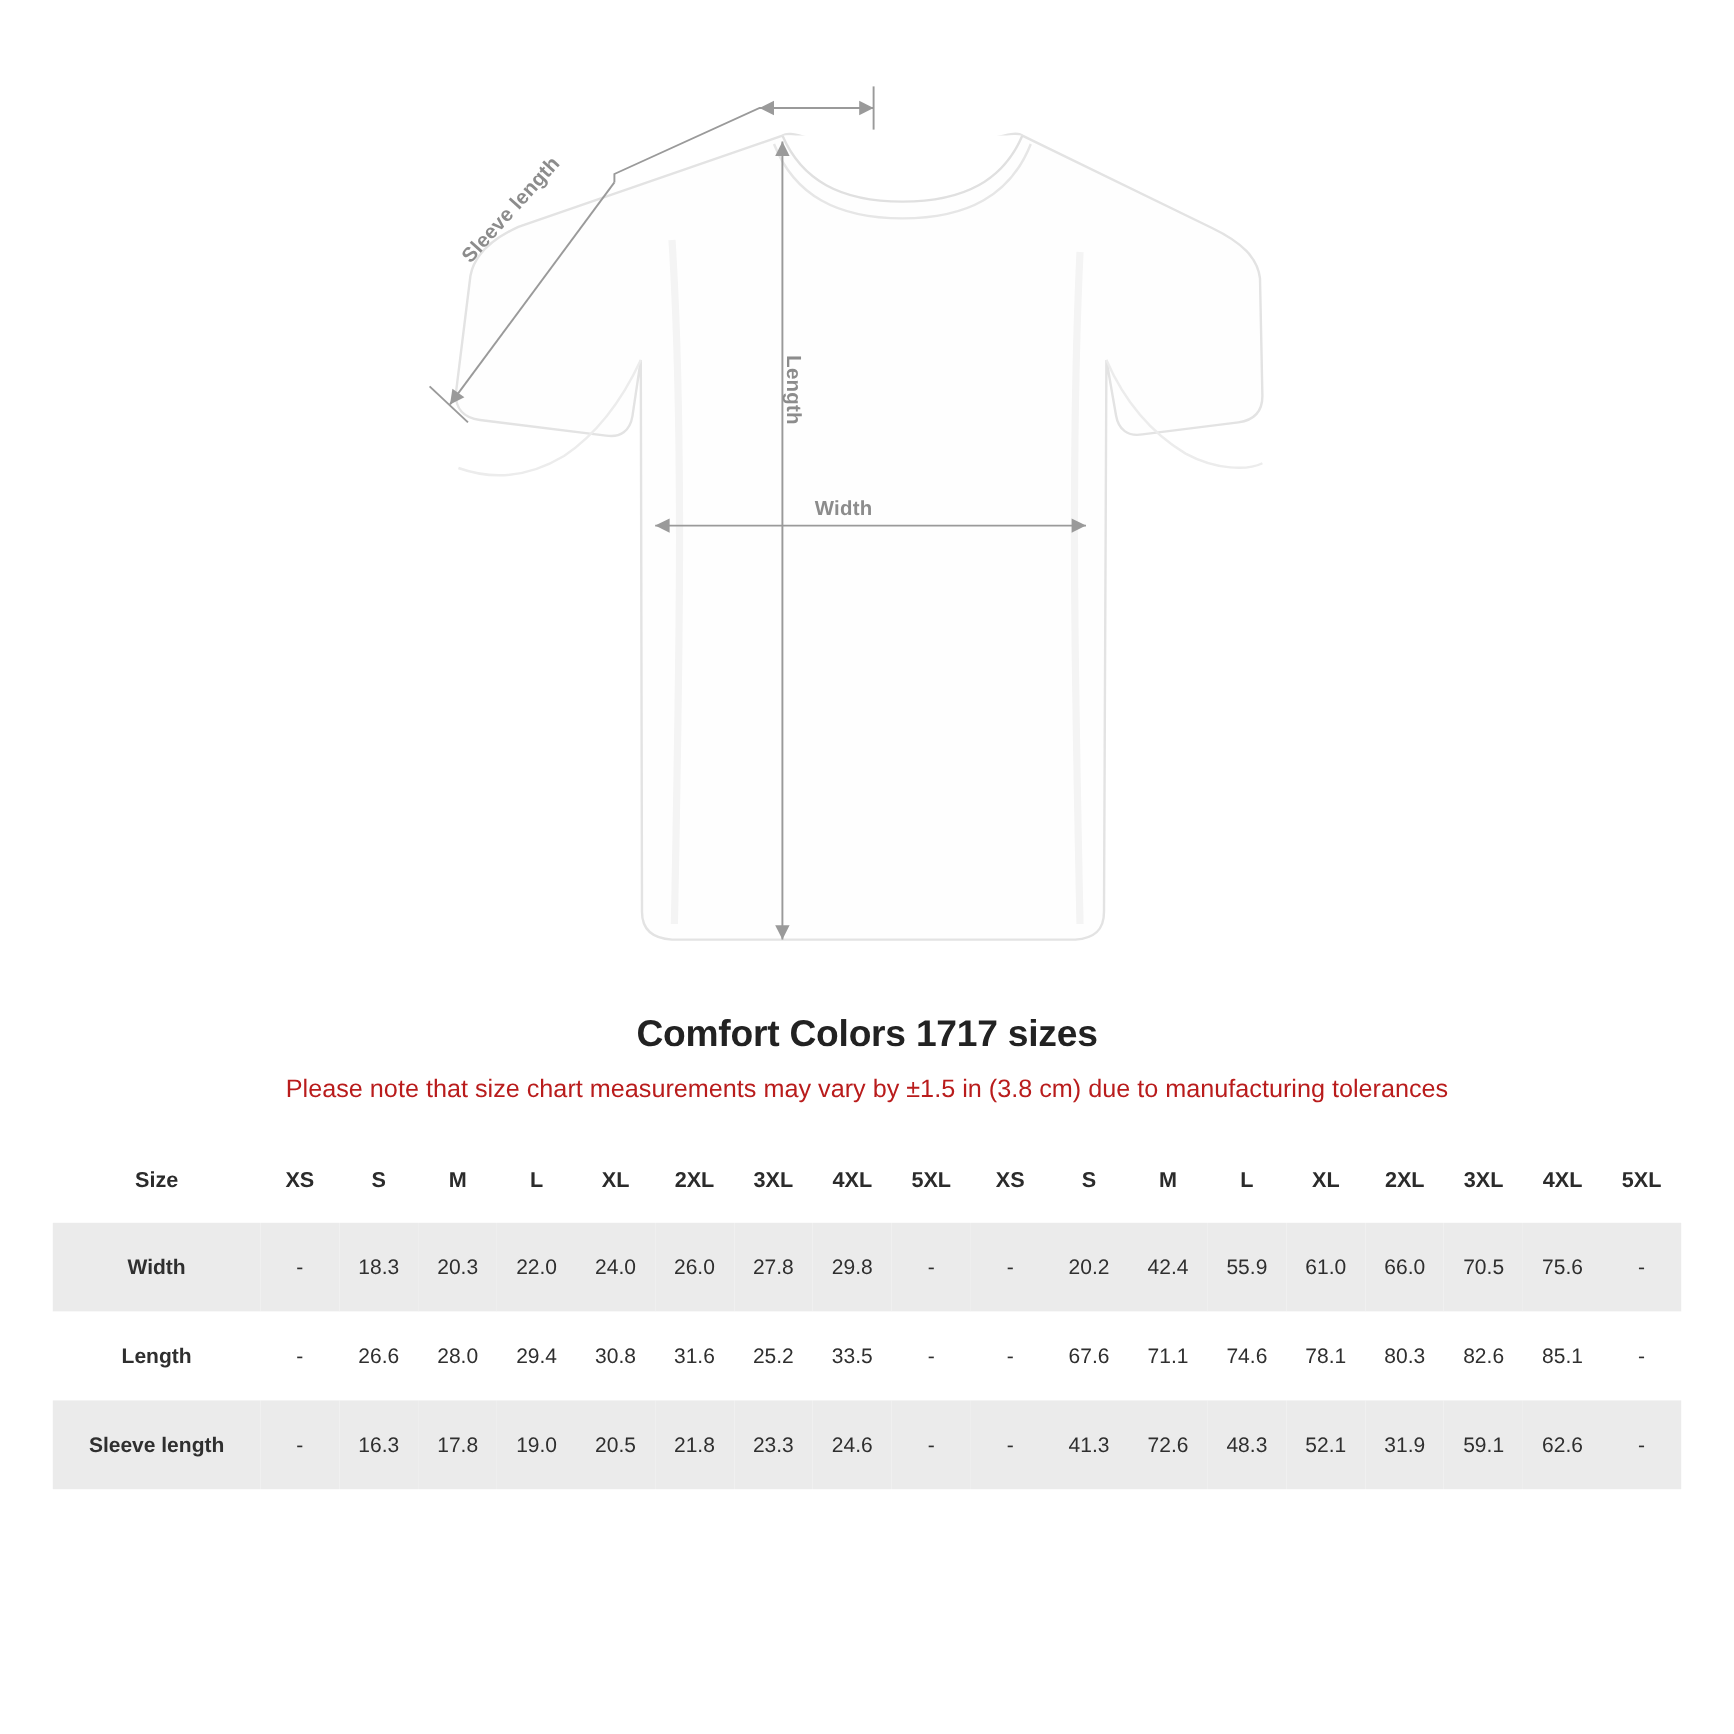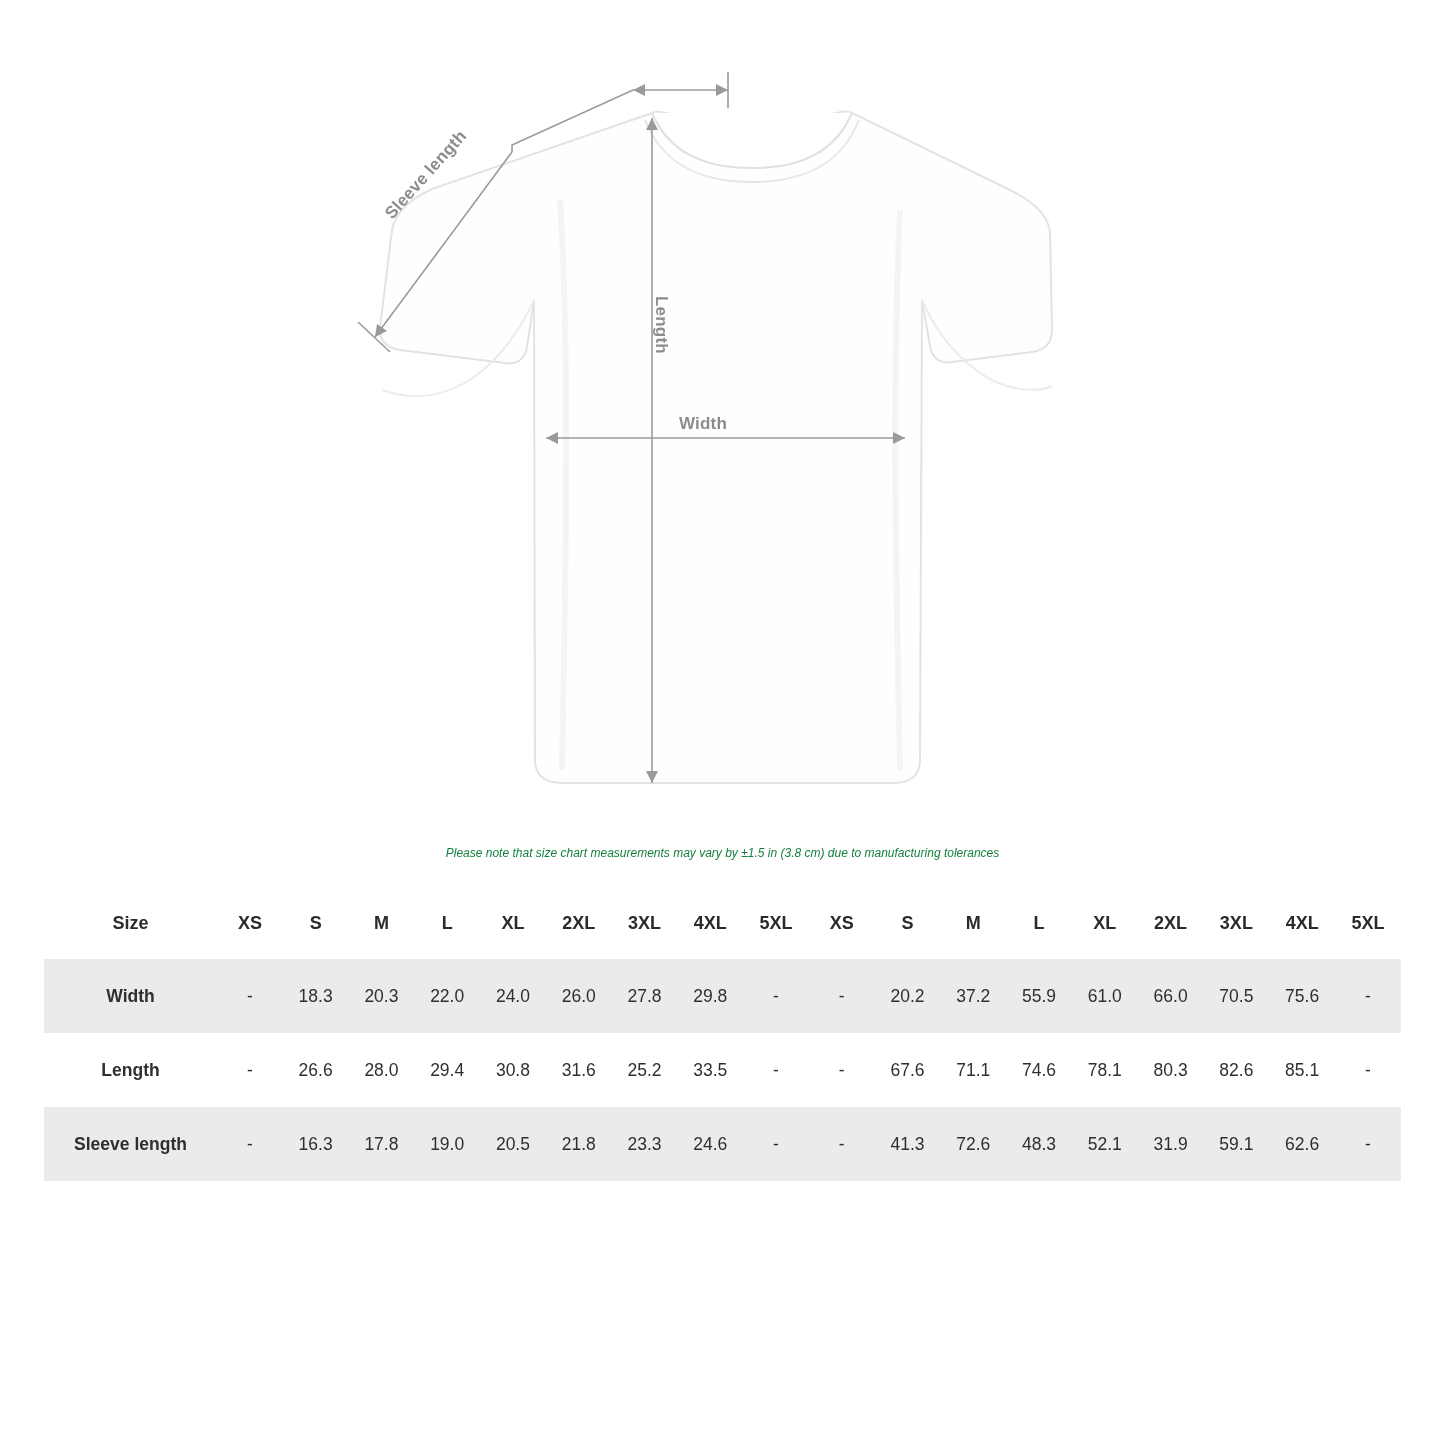--- a/index.html
+++ b/index.html
@@ -52,23 +52,22 @@
     text-align: center;
     margin-top: 14px;
   }
   .chart-title {
     font-size: 31px;
     font-weight: bold;
     color: #222222;
     letter-spacing: -0.2px;
   }
   .chart-note {
-    font-size: 12px;
-    font-style: italic;
-    color: #15803d;
+    font-size: 21px;
+    color: #b91c1c;
     margin-top: 16px;
   }
 
   
   .table-wrap {
     margin: 28px 44px 0 44px;
     width: 1357px;
   }
   table.size-table {
     border-collapse: collapse;
@@ -187,20 +186,21 @@
       <line x1="358" y1="322" x2="390" y2="352"></line>
     </g>
   </svg>
 
   <div class="dim-label lbl-width">Width</div>
   <div class="dim-label lbl-length">Length</div>
   <div class="dim-label lbl-sleeve">Sleeve length</div>
 </div>
 
 <div class="title-block">
+  <div class="chart-title">Comfort Colors 1717 sizes</div>
   <div class="chart-note">Please note that size chart measurements may vary by ±1.5 in (3.8 cm) due to manufacturing tolerances</div>
 </div>
 
 <div class="table-wrap">
   <table class="size-table">
     <colgroup>
       <col class="rowhead">
       <col span="18">
     </colgroup>
     <tbody>
@@ -233,21 +233,21 @@
         <td class="val">18.3</td>
         <td class="val">20.3</td>
         <td class="val">22.0</td>
         <td class="val">24.0</td>
         <td class="val">26.0</td>
         <td class="val">27.8</td>
         <td class="val">29.8</td>
         <td class="val">-</td>
         <td class="val">-</td>
         <td class="val">20.2</td>
-        <td class="val">37.2</td>
+        <td class="val">42.4</td>
         <td class="val">55.9</td>
         <td class="val">61.0</td>
         <td class="val">66.0</td>
         <td class="val">70.5</td>
         <td class="val">75.6</td>
         <td class="val">-</td>
       </tr>
 
       <tr class="data-row">
         <td class="rowlabel">Length</td>

